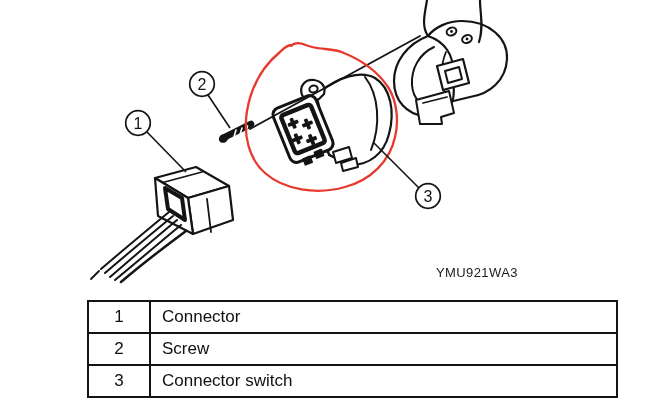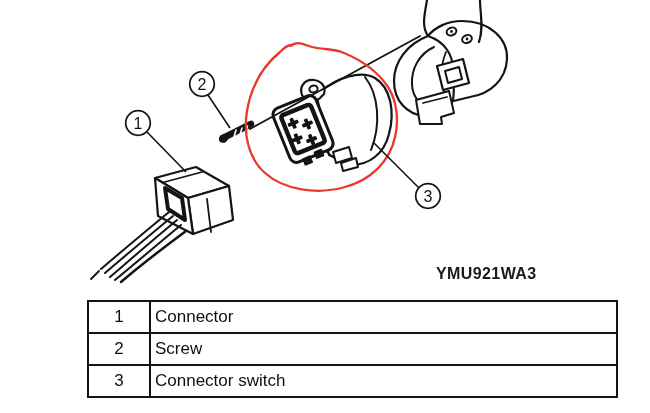--- a/index.html
+++ b/index.html
@@ -1,26 +1,26 @@
 <!DOCTYPE html>
 <html><head>
 <meta charset="utf-8">
 <style>
   html,body{margin:0;padding:0;background:#ffffff;}
   #page{position:relative;width:650px;height:413px;background:#ffffff;overflow:hidden;
         font-family:"Liberation Sans",sans-serif;color:#141414;}
   #diagram-svg{position:absolute;left:0;top:0;}
-  #figure-code{position:absolute;left:436px;top:265px;font-size:16px;font-weight:bold;
+  #figure-code{position:absolute;left:436px;top:265px;font-size:13px;font-weight:normal;
                letter-spacing:0.4px;color:#1a1a1a;}
   table.legend{position:absolute;left:87px;top:300px;width:531px;border-collapse:collapse;
                table-layout:fixed;}
   table.legend td{border:2px solid #141414;height:28px;font-size:17px;color:#101010;
                   vertical-align:middle;}
   td.ref-cell{width:58px;text-align:center;}
-  td.part-cell{padding-left:4px;}
+  td.part-cell{padding-left:11px;}
   svg text{font-family:"Liberation Sans",sans-serif;font-size:16px;fill:#141414;}
 </style>
 </head>
 <body>
 
 <div id="page">
 
   <svg id="diagram-svg" width="650" height="295" viewBox="0 0 650 295">
 
     <g fill="none" stroke="#141414" stroke-linecap="round" stroke-linejoin="round">

